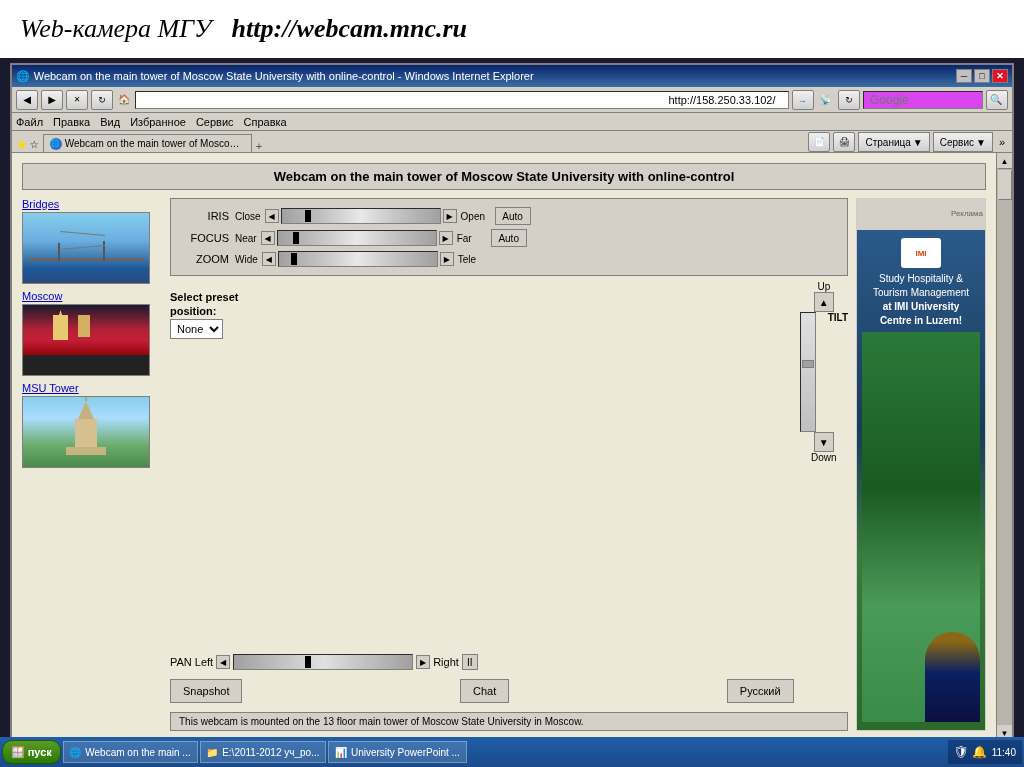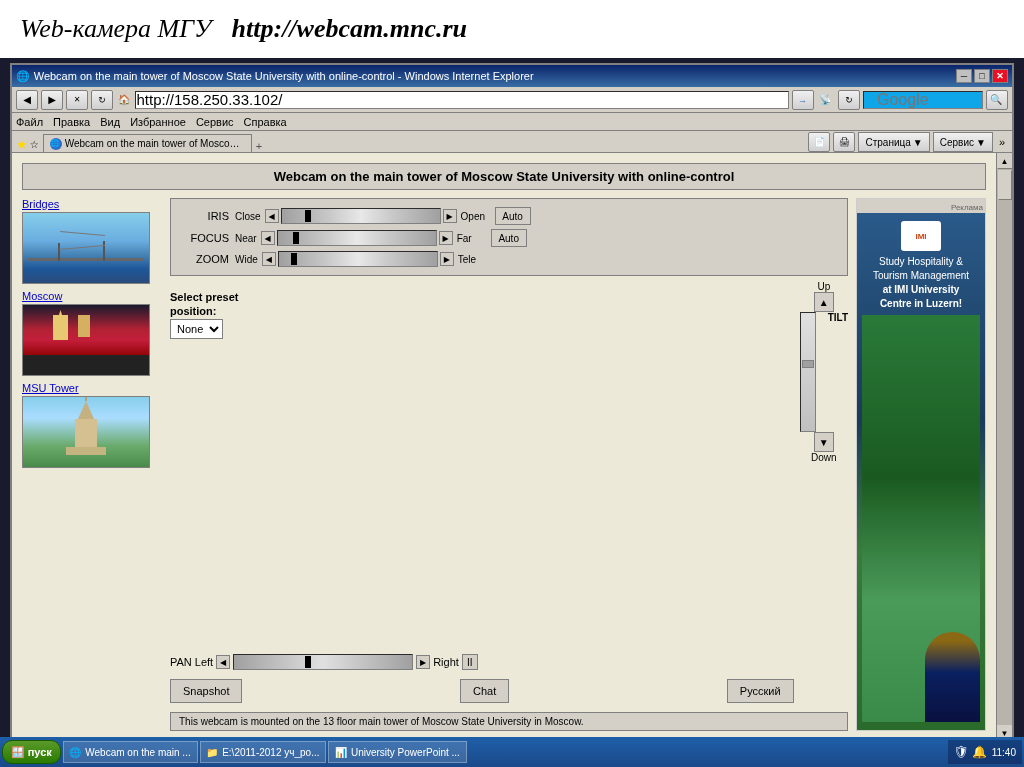--- a/index.html
+++ b/index.html
@@ -44,25 +44,25 @@
       border-bottom: 1px solid #808080;
       height: 26px;
     }
     .nav-btn {
       width: 22px; height: 20px; background: linear-gradient(to bottom, #f0f0f0, #d0d0d0);
       border: 1px solid #808080; border-radius: 2px; font-size: 10px;
       display: flex; align-items: center; justify-content: center; cursor: pointer;
     }
     .addr-field {
       flex: 1; height: 18px; border: 1px inset #808080; background: white;
-      font-size: 15px; padding: 0 0; color: #000;
+      font-size: 11px; padding: 0 12px; color: #000; text-align: right;
     }
     .search-field {
-      width: 120px; height: 18px; border: 1px inset #808080; background: #0ea5e9;
-      font-size: 16px; padding: 0 13px;
+      width: 120px; height: 18px; border: 1px inset #808080; background: #d946ef;
+      font-size: 12px; padding: 0 6px;
     }
 
     
     .menubar {
       background: #d4d0c8;
       padding: 1px 4px;
       display: flex;
       align-items: center;
       gap: 10px;
       font-size: 11px;
@@ -321,21 +321,21 @@
 
     
     .ad-panel {
       width: 130px;
       background: #fff;
       border: 1px solid #ccc;
       overflow: hidden;
       display: flex;
       flex-direction: column;
     }
-    .ad-top { background: #d4d0c8; height: 14px; font-size: 8px; text-align: right; padding: 4px 2px; color: #666; }
+    .ad-top { background: #d4d0c8; height: 31px; font-size: 8px; text-align: right; padding: 10px 2px; color: #666; }
     .ad-content {
       flex: 1;
       background: linear-gradient(180deg, #2a5a8a 0%, #1a3a5a 40%, #3a7a3a 65%, #2a6a2a 100%);
       display: flex;
       flex-direction: column;
       align-items: center;
       justify-content: flex-start;
       padding: 8px 5px;
       color: white;
       font-size: 9px;

